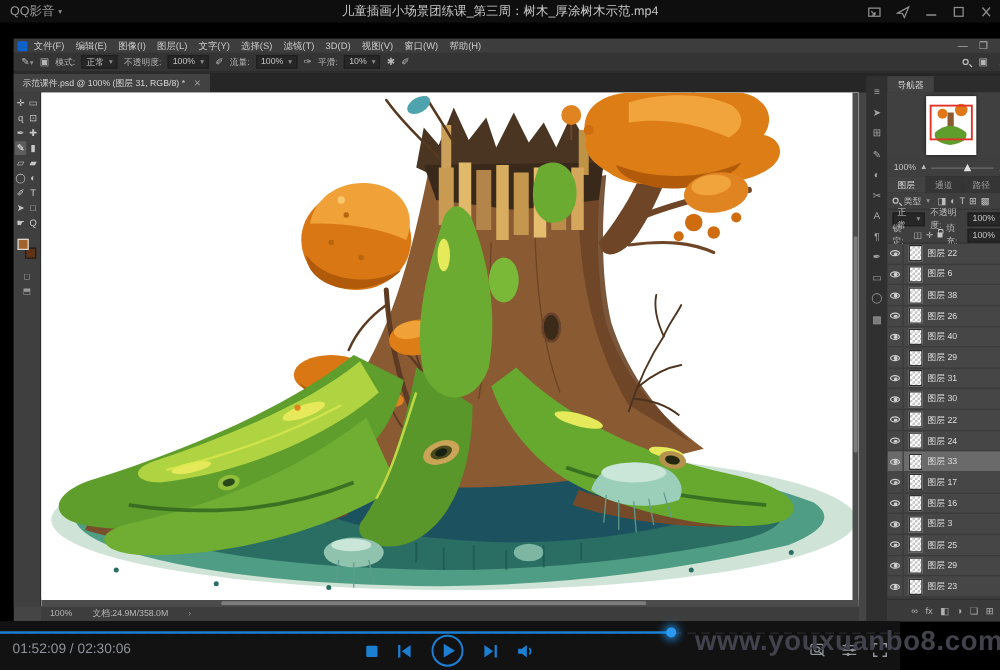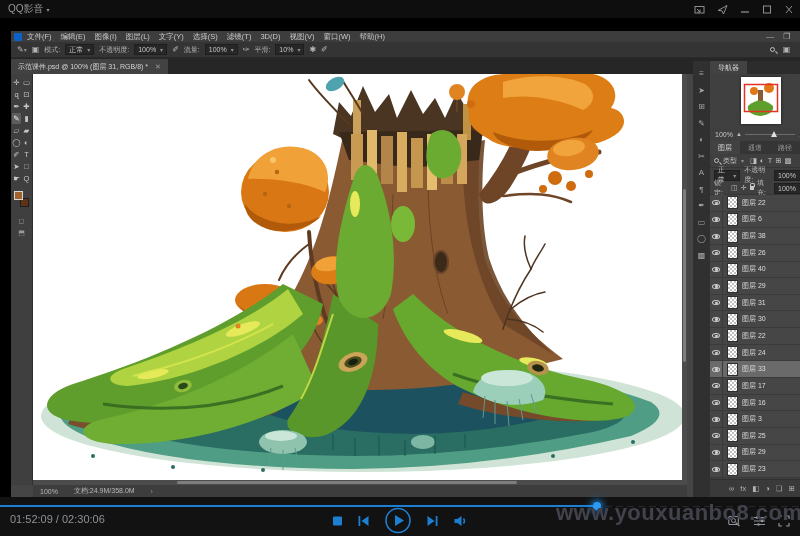--- a/index.html
+++ b/index.html
@@ -87,40 +87,41 @@
   .plock{position:relative;width:5px;height:4px;background:#c9c9c9;display:inline-block;}
   .plock::before{content:"";position:absolute;left:0.5px;top:-3px;width:3px;height:3px;border:1px solid #c9c9c9;border-bottom:none;border-radius:2px 2px 0 0;}
   .lbb{position:absolute;bottom:0;left:0;right:0;height:18px;background:#3a3a3a;display:flex;justify-content:flex-end;align-items:center;gap:6px;padding:0 6px;color:#b2b2b2;font-size:7.5px;border-top:1px solid #303030;}
   .lbb .it{font-style:normal;}
 
   
   .wm-red{position:absolute;left:597px;top:464px;font-size:25px;font-weight:bold;color:rgba(193,56,42,.85);letter-spacing:1px;z-index:7;white-space:nowrap;}
   .wm-gray{position:absolute;left:556px;top:500px;font-size:22px;font-weight:bold;color:#42424d;letter-spacing:.5px;z-index:3;white-space:nowrap;}
 
   
-  .controls{position:absolute;bottom:0;left:0;width:800px;height:39px;background:#121212;z-index:2;}
+  .controls{position:absolute;bottom:0;left:0;width:720px;height:39px;background:#121212;z-index:2;}
   .progress{position:absolute;top:7px;left:0;right:0;height:4px;z-index:4;}
   .seek-rest{position:absolute;left:0;right:0;top:1.5px;height:1.5px;background:repeating-linear-gradient(90deg,#26262c 0 7px,#0d0d0d 7px 11px);}
   .seek-fill{position:absolute;left:0;top:1px;height:2px;background:var(--accent);}
   .seek-knob{position:absolute;top:-2px;width:8px;height:8px;border-radius:50%;background:#2b9af3;box-shadow:0 0 7px 2px rgba(33,150,243,.85);}
   .time{position:absolute;left:10px;top:16px;color:#8d9399;font-size:11px;z-index:5;}
   .center-controls{position:absolute;left:50%;transform:translateX(-50%);top:10px;display:flex;align-items:center;gap:15px;z-index:5;}
   .center-controls .cbtn{display:flex;align-items:center;}
   .right-controls{position:absolute;right:10px;top:16px;display:flex;gap:12px;z-index:5;}
 </style>
 </head>
 <body>
 
 <div class="screen">
 
   <div class="titlebar">
     <div class="tb-app">
       <span>QQ影音</span>
       <span class="caret">▾</span>
     </div>
+    <div class="tb-title">儿童插画小场景团练课_第三周：树木_厚涂树木示范.mp4</div>
     <div class="tb-btns">
       <span>
           <svg width="11" height="11" viewBox="0 0 11 11">
             <rect x="1" y="2.5" width="9" height="6.5" fill="none" stroke="#8f8f8f"></rect>
             <path d="M3,5 l3,3 M6,8 v-2.5 M6,8 h-2.5" stroke="#8f8f8f" fill="none"></path>
           </svg>
         </span>
       <span>
           <svg width="11" height="11" viewBox="0 0 11 11">
             <path d="M1,6.5 L10,1.5 L6.5,10 L5,6.8 Z" fill="none" stroke="#8f8f8f"></path>

